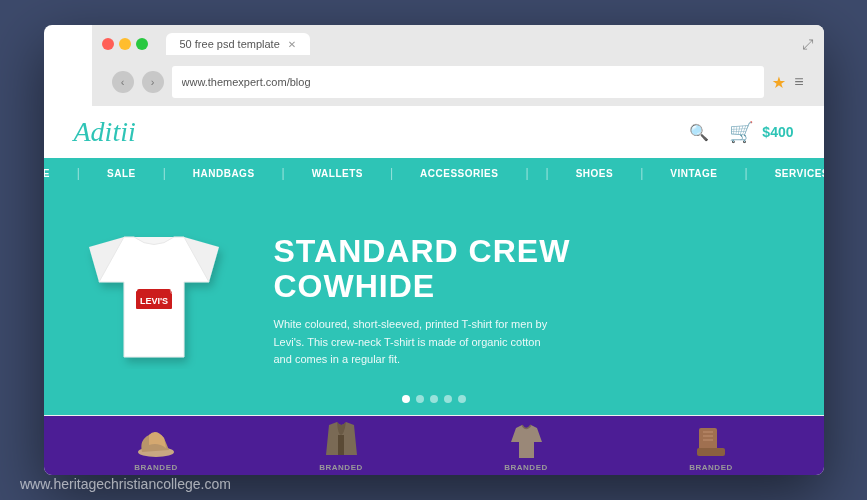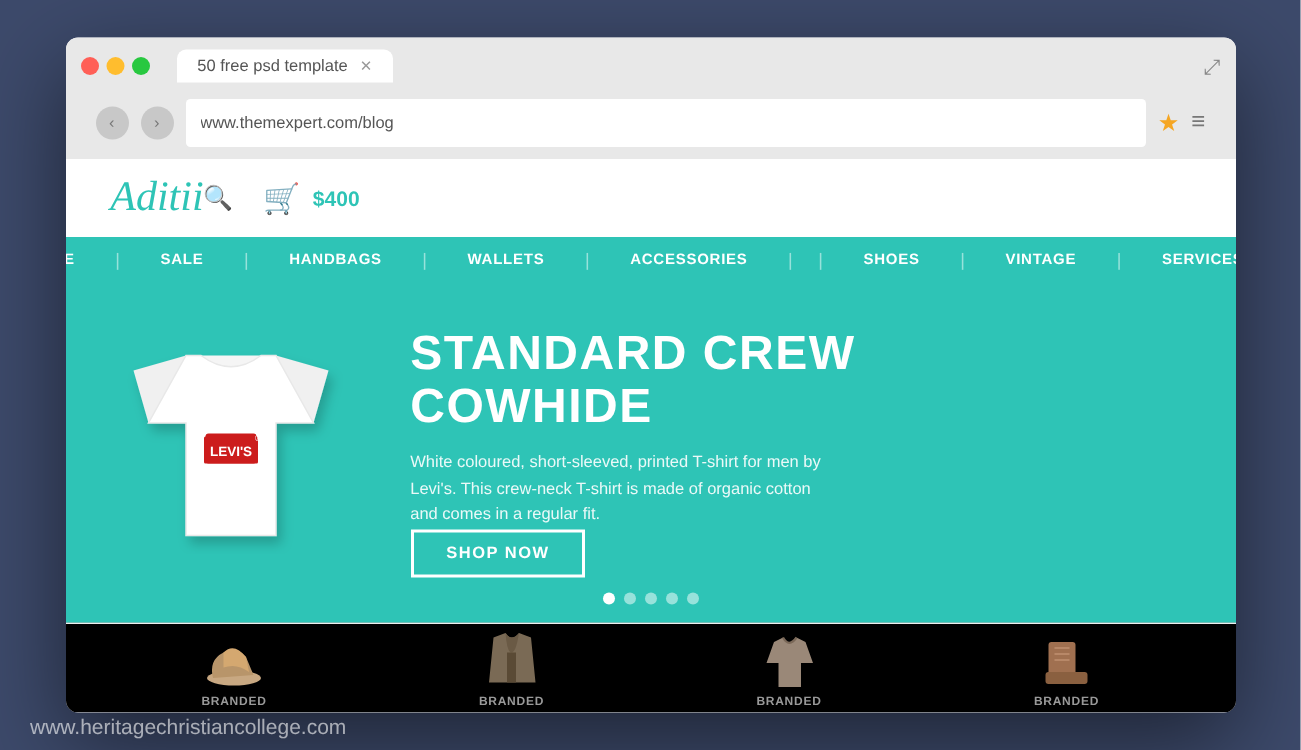--- a/index.html
+++ b/index.html
@@ -23,20 +23,21 @@
       overflow: hidden;
       display: flex;
       flex-direction: column;
     }
 
     
     .browser-chrome {
       background: #e8e8e8;
       padding: 8px 10px 0 10px;
       flex-shrink: 0;
+      margin-left: 48px;
     }
 
     .browser-controls {
       display: flex;
       align-items: center;
       gap: 8px;
       margin-bottom: 6px;
     }
 
     .traffic-lights {
@@ -133,20 +134,21 @@
       flex-direction: column;
       overflow: hidden;
     }
 
     
     .site-header {
       background: #fff;
       padding: 10px 30px;
       display: flex;
       align-items: center;
+      justify-content: space-between;
       flex-shrink: 0;
     }
 
     .site-logo {
       font-family: 'Georgia', serif;
       font-style: italic;
       font-size: 28px;
       color: #2ec4b6;
       font-weight: normal;
     }
@@ -268,21 +270,21 @@
       border-radius: 50%;
       background: rgba(255,255,255,0.5);
     }
 
     .dot.active {
       background: #fff;
     }
 
     
     .products-bar {
-      background: #000000;
+      background: #4c1d95;
       height: 60px;
       display: flex;
       align-items: center;
       justify-content: space-around;
       padding: 0 20px;
       flex-shrink: 0;
       border-top: 1px solid #eee;
     }
 
     .product-thumb {
@@ -404,21 +406,20 @@
           </g>
         </svg>
       </div>
 
       <div class="hero-content">
         <div class="hero-title">
           <div>STANDARD CREW</div>
           <div>COWHIDE</div>
         </div>
         <p class="hero-description">White coloured, short-sleeved, printed T-shirt for men by Levi's. This crew-neck T-shirt is made of organic cotton and comes in a regular fit.</p>
-        <div class="shop-now-btn">SHOP NOW</div>
       </div>
 
       <div class="hero-dots">
         <div class="dot active"></div>
         <div class="dot"></div>
         <div class="dot"></div>
         <div class="dot"></div>
         <div class="dot"></div>
       </div>
 

